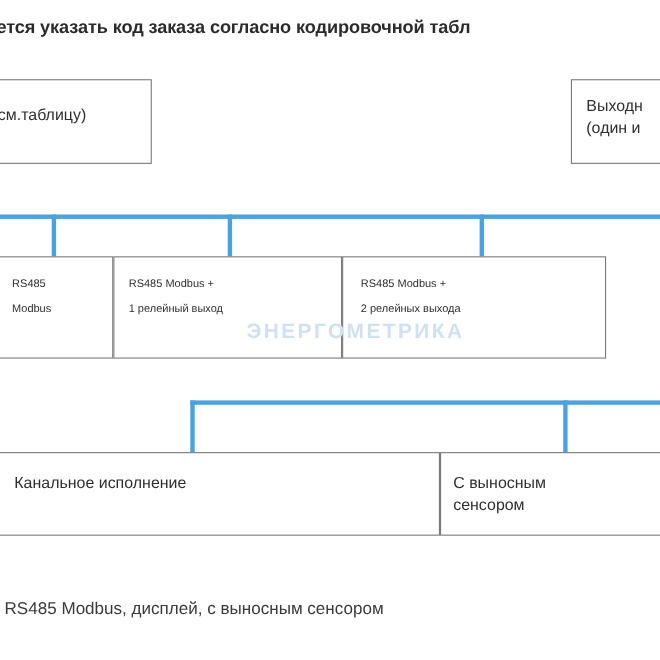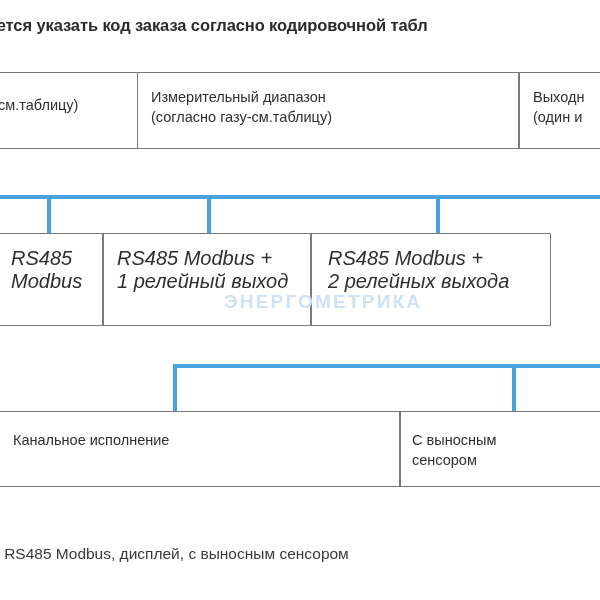--- a/index.html
+++ b/index.html
@@ -44,23 +44,22 @@
     position: absolute;
     left: 11px;
     top: 11px;
     right: 4px;
     font-size: 14.5px;
     line-height: 20px;
     white-space: pre-line;
     color: #2f2f2f;
   }
   .box .txt.big {
-    font-size: 20px;
+    font-size: 10px;
     line-height: 23px;
-    font-style: italic;
   }
 
   
   .bl-h {
     position: absolute;
     background: #4aa3e0;
     height: 4px;
   }
   .bl-v {
     position: absolute;
@@ -96,24 +95,20 @@
 <body>
 
 <div id="page">
 
   <div class="heading">буется указать код заказа согласно кодировочной табл</div>
 
   <div class="box" style="left:-14px; top:72px; width:152px; height:77px;">
     <div class="txt" style="top:22px;">см.таблицу)</div>
   </div>
 
-  <div class="box" style="left:137px; top:72px; width:382px; height:77px;">
-    <div class="txt" style="top:14px; left:13px;">Измерительный диапазон
-(согласно газу-см.таблицу)</div>
-  </div>
 
   <div class="box" style="left:519px; top:72px; width:110px; height:77px;">
     <div class="txt" style="top:14px; left:13px;">Выходн
 (один и</div>
   </div>
 
   <div class="bl-h" style="left:-20px; top:195px; width:640px;"></div>
   <div class="bl-v" style="left:47px; top:195px; height:40px;"></div>
   <div class="bl-v" style="left:207px; top:195px; height:40px;"></div>
   <div class="bl-v" style="left:436px; top:195px; height:40px;"></div>

